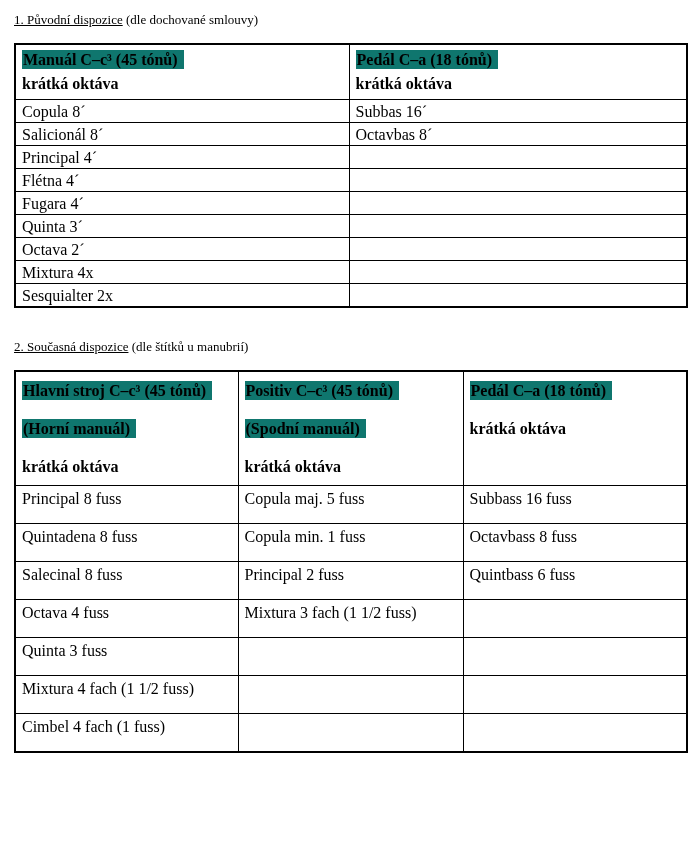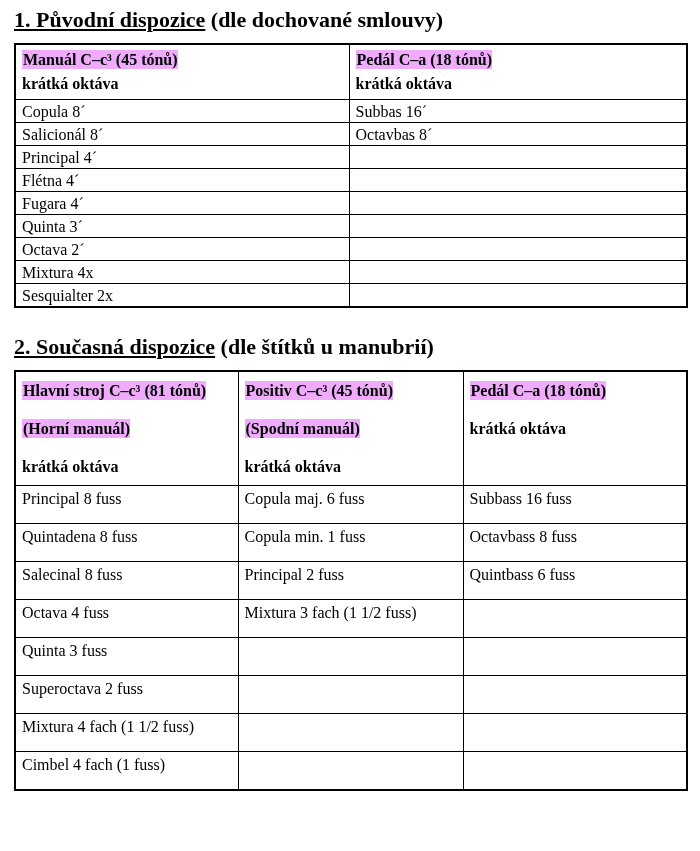--- a/index.html
+++ b/index.html
@@ -9,43 +9,43 @@
   }
   body {
     width: 700px;
     height: 851px;
     padding: 9px 14px 12px 14px;
     font-family: "Liberation Serif", "DejaVu Serif", serif;
     color: #000000;
     font-size: 16px;
   }
   .heading {
-    font-size: 22px;
+    font-size: 13px;
     line-height: 22px;
     margin: 0 0 12px 0;
-    font-weight: bold;
+    font-weight: normal;
   }
   .heading .u { text-decoration: underline; }
 
   table {
     border-collapse: collapse;
     width: 672px;
     table-layout: fixed;
     border: 2px solid #000000;
   }
   th, td {
     border: 1px solid #000000;
     text-align: left;
     vertical-align: top;
     padding: 0 6px;
     font-weight: normal;
     font-size: 16px;
     overflow: hidden;
   }
-  .hl { background: #f0abfc; padding: 1px 0 1px 1px; }
+  .hl { background: #0f766e; padding: 1px 6px 1px 1px; }
   .b  { font-weight: bold; }
   .bi { font-weight: bold; }
 
   
   .t1 th { padding-top: 3px; padding-bottom: 3px; }
   .t1 .hline { line-height: 24px; height: 24px; }
   .t1 td { height: 23px; line-height: 21px; padding-top: 1px; }
 
   
   .t2 th { padding-top: 7px; padding-bottom: 6px; }
@@ -121,40 +121,40 @@
 
 <table class="t2">
   <colgroup>
       <col style="width:223px">
       <col style="width:225px">
       <col style="width:224px">
     </colgroup>
   <thead>
     <tr>
       <th>
-        <div class="hline"><span class="hl b">Hlavní stroj C–c³ (81 tónů)</span></div>
+        <div class="hline"><span class="hl b">Hlavní stroj C–c³ (45 tónů)</span></div>
         <div class="hline"><span class="hl bi">(Horní manuál)</span></div>
         <div class="hline"><span class="bi">krátká oktáva</span></div>
       </th>
       <th>
         <div class="hline"><span class="hl b">Positiv C–c³ (45 tónů)</span></div>
         <div class="hline"><span class="hl bi">(Spodní manuál)</span></div>
         <div class="hline"><span class="bi">krátká oktáva</span></div>
       </th>
       <th>
         <div class="hline"><span class="hl b">Pedál C–a (18 tónů)</span></div>
         <div class="hline"><span class="bi">krátká oktáva</span></div>
         <div class="hline"></div>
       </th>
     </tr>
   </thead>
   <tbody>
     <tr>
         <td>Principal 8 fuss</td>
-        <td>Copula maj. 6 fuss</td>
+        <td>Copula maj. 5 fuss</td>
         <td>Subbass 16 fuss</td>
       </tr>
     <tr>
         <td>Quintadena 8 fuss</td>
         <td>Copula min. 1 fuss</td>
         <td>Octavbass 8 fuss</td>
       </tr>
     <tr>
         <td>Salecinal 8 fuss</td>
         <td>Principal 2 fuss</td>
@@ -164,25 +164,20 @@
         <td>Octava 4 fuss</td>
         <td>Mixtura 3 fach (1 1/2 fuss)</td>
         <td></td>
       </tr>
     <tr>
         <td>Quinta 3 fuss</td>
         <td></td>
         <td></td>
       </tr>
     <tr>
-        <td>Superoctava 2 fuss</td>
-        <td></td>
-        <td></td>
-      </tr>
-    <tr>
         <td>Mixtura 4 fach (1 1/2 fuss)</td>
         <td></td>
         <td></td>
       </tr>
     <tr>
         <td>Cimbel 4 fach (1 fuss)</td>
         <td></td>
         <td></td>
       </tr>
   </tbody>

